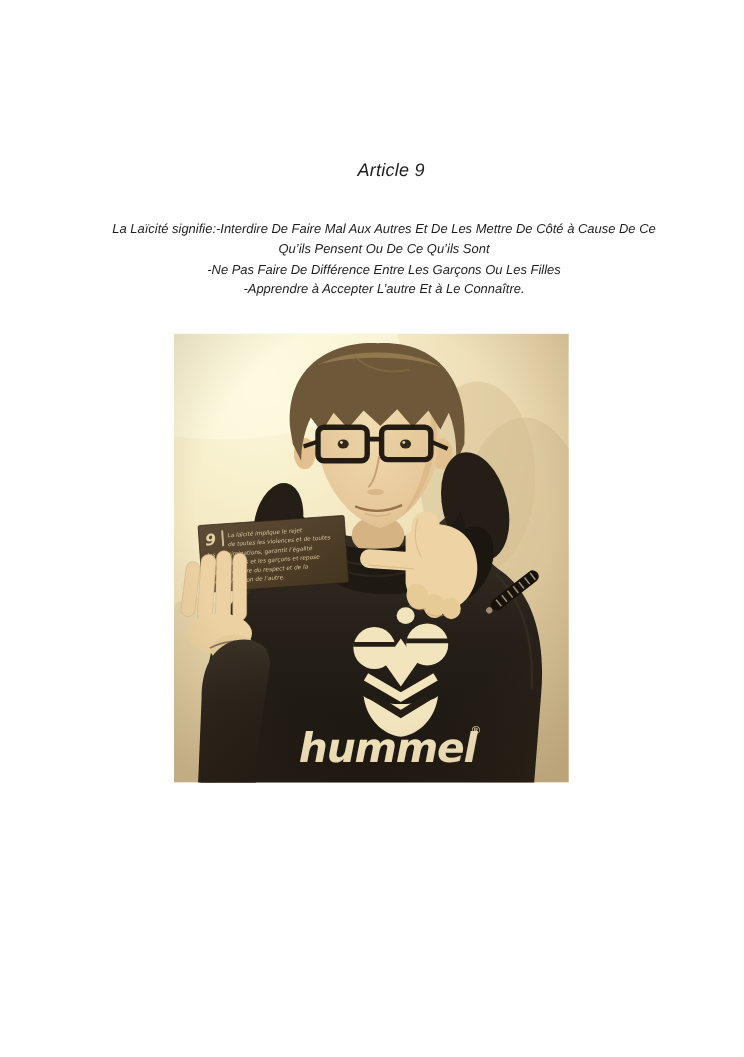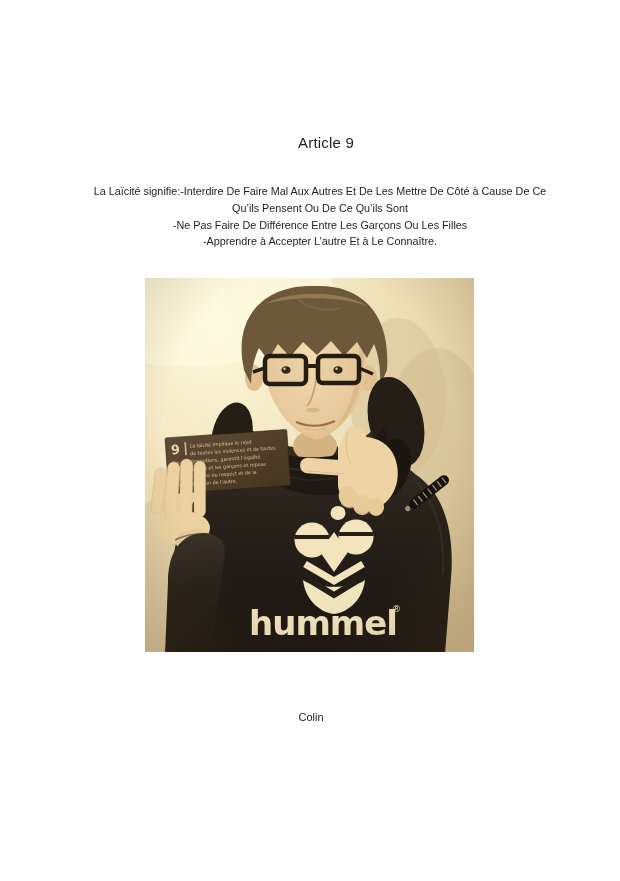--- a/index.html
+++ b/index.html
@@ -1,18 +1,18 @@
 <!DOCTYPE html>
 <html><head>
 <meta charset="utf-8">
 <style>
   html,body { margin:0; padding:0; background:#ffffff; }
   .page {
     position:relative; width:620px; height:881px; background:#ffffff;
-    font-family:"Liberation Sans", sans-serif; color:#1d1d1d; overflow:hidden;
+    font-family:"Liberation Sans", sans-serif; color:#1d1d1d; overflow:hidden;font-style:italic;
   }
   .doc-title {
     position:absolute; top:134px; left:16px; width:620px;
     text-align:center; font-size:15px; font-weight:400; letter-spacing:0.2px;
   }
   .doc-body {
     position:absolute; top:183px; left:10px; width:620px;
     text-align:center; font-size:10.8px; line-height:16.8px;
   }
   .doc-caption {
@@ -182,15 +182,14 @@
       <g transform="translate(284,214) rotate(52)">
         <rect x="-5" y="-24" width="10" height="48" rx="5" fill="#171209"></rect>
         <path d="M -3.5,-19 L 3.5,-19 M -3.5,-13 L 3.5,-13 M -3.5,-7 L 3.5,-7 M -3.5,-1 L 3.5,-1 M -3.5,5 L 3.5,5 M -3.5,11 L 3.5,11 M -3.5,17 L 3.5,17" stroke="#9c8d74" stroke-width="1.3"></path>
         <circle cx="0" cy="27" r="2.6" fill="#9c8d74"></circle>
       </g>
 
       <rect x="0" y="0" width="329" height="374" fill="url(#vigGrad)"></rect>
     </svg>
   </div>
 
-  <div class="doc-caption">Colin</div>
 
 </div>
 
 </body></html>

